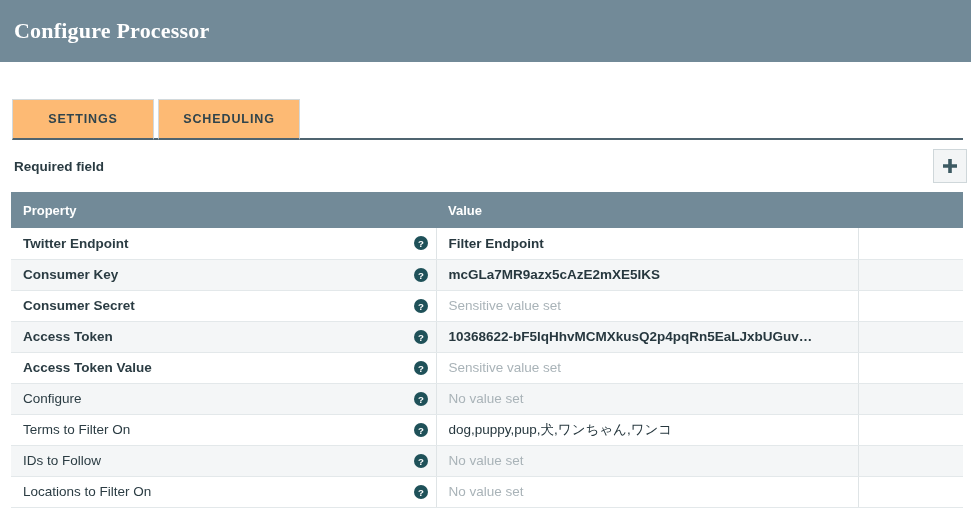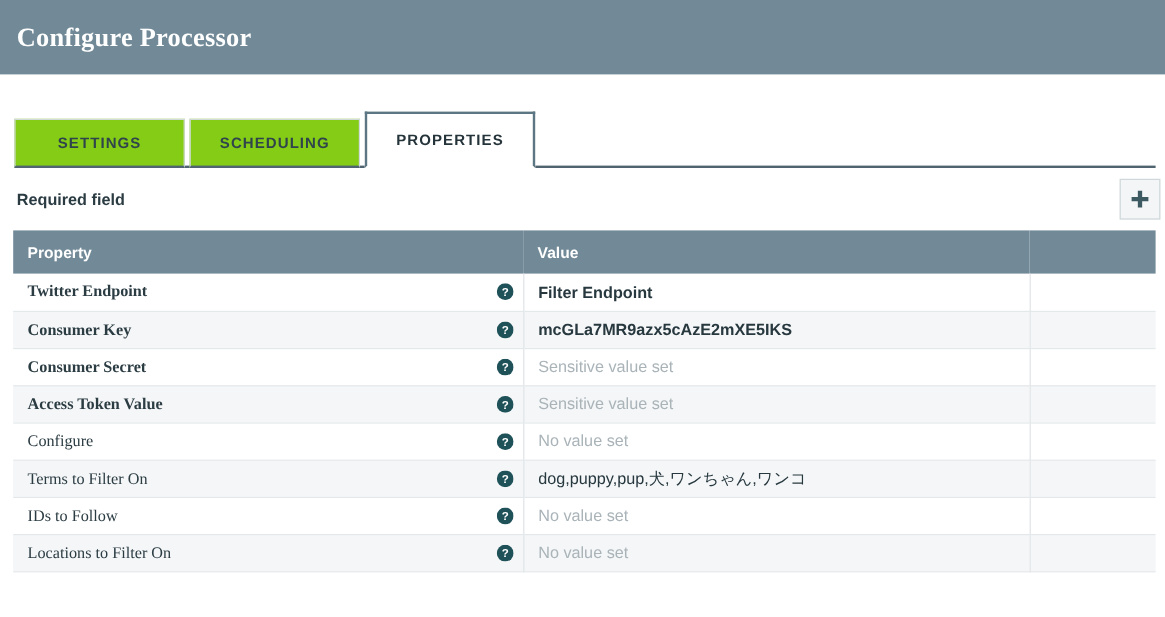--- a/index.html
+++ b/index.html
@@ -47,21 +47,21 @@
   .tab {
     height: 41px;
     min-width: 142px;
     display: flex;
     align-items: center;
     justify-content: center;
     font-size: 12.5px;
     font-weight: bold;
     letter-spacing: 0.9px;
     color: #30444c;
-    background: #84cc16;
+    background: #fdba74;
     border: 1px solid #d2d9dc;
     border-bottom: 2px solid #4f6470;
     margin-right: 4px;
     cursor: pointer;
   }
   .tab.active {
     height: 47px;
     background: #ffffff;
     border: 2px solid #5c7683;
     border-bottom: 2px solid #ffffff;
@@ -114,21 +114,21 @@
     font-size: 13.5px;
     color: #2b3c43;
     padding: 0 12px;
     vertical-align: middle;
     white-space: nowrap;
     overflow: hidden;
   }
   table.props tbody td.last { border-right: none; }
 
   .propcell { position: relative; padding-right: 26px !important; }
-  .propname { display: inline-block; font-family: Liberation Serif, serif; }
+  .propname { display: inline-block; }
   .propname.req { font-weight: bold; }
   .helpicon {
     position: absolute;
     right: 8px;
     top: 50%;
     transform: translateY(-50%);
     width: 14px; height: 14px;
     cursor: pointer;
   }
   .valcell .val { color: #27383f; font-weight: bold; }
@@ -144,23 +144,20 @@
     <h1>Configure Processor</h1>
   </div>
 
   <div class="tabstrip">
     <div class="tabs">
       <div class="tab">
         <span>SETTINGS</span>
       </div>
       <div class="tab">
         <span>SCHEDULING</span>
-      </div>
-      <div class="tab active">
-        <span>PROPERTIES</span>
       </div>
     </div>
   </div>
 
   <div class="reqrow">
     <div class="reqlabel">Required field</div>
     <div class="addbtn">
       <svg width="18" height="18" viewBox="0 0 18 18">
         <path d="M7.2 2 H10.8 V7.2 H16 V10.8 H10.8 V16 H7.2 V10.8 H2 V7.2 H7.2 Z" fill="#3d5a63"></path>
       </svg>
@@ -200,20 +197,28 @@
           </tr>
           <tr>
             <td class="propcell"><span class="propname req">Consumer Secret</span><svg class="helpicon" viewBox="0 0 16 16">
                 <circle cx="8" cy="8" r="8" fill="#1f5159"></circle>
                 <text x="8" y="12" text-anchor="middle" font-family="Liberation Sans, sans-serif" font-size="11" font-weight="bold" fill="#ffffff">?</text>
               </svg></td>
             <td class="valcell"><span class="val muted">Sensitive value set</span></td>
             <td class="last"></td>
           </tr>
           <tr>
+            <td class="propcell"><span class="propname req">Access Token</span><svg class="helpicon" viewBox="0 0 16 16">
+                <circle cx="8" cy="8" r="8" fill="#1f5159"></circle>
+                <text x="8" y="12" text-anchor="middle" font-family="Liberation Sans, sans-serif" font-size="11" font-weight="bold" fill="#ffffff">?</text>
+              </svg></td>
+            <td class="valcell"><span class="val">10368622-bF5lqHhvMCMXkusQ2p4pqRn5EaLJxbUGuv…</span></td>
+            <td class="last"></td>
+          </tr>
+          <tr>
             <td class="propcell"><span class="propname req">Access Token Value</span><svg class="helpicon" viewBox="0 0 16 16">
                 <circle cx="8" cy="8" r="8" fill="#1f5159"></circle>
                 <text x="8" y="12" text-anchor="middle" font-family="Liberation Sans, sans-serif" font-size="11" font-weight="bold" fill="#ffffff">?</text>
               </svg></td>
             <td class="valcell"><span class="val muted">Sensitive value set</span></td>
             <td class="last"></td>
           </tr>
           <tr>
             <td class="propcell"><span class="propname">Configure</span><svg class="helpicon" viewBox="0 0 16 16">
                 <circle cx="8" cy="8" r="8" fill="#1f5159"></circle>

